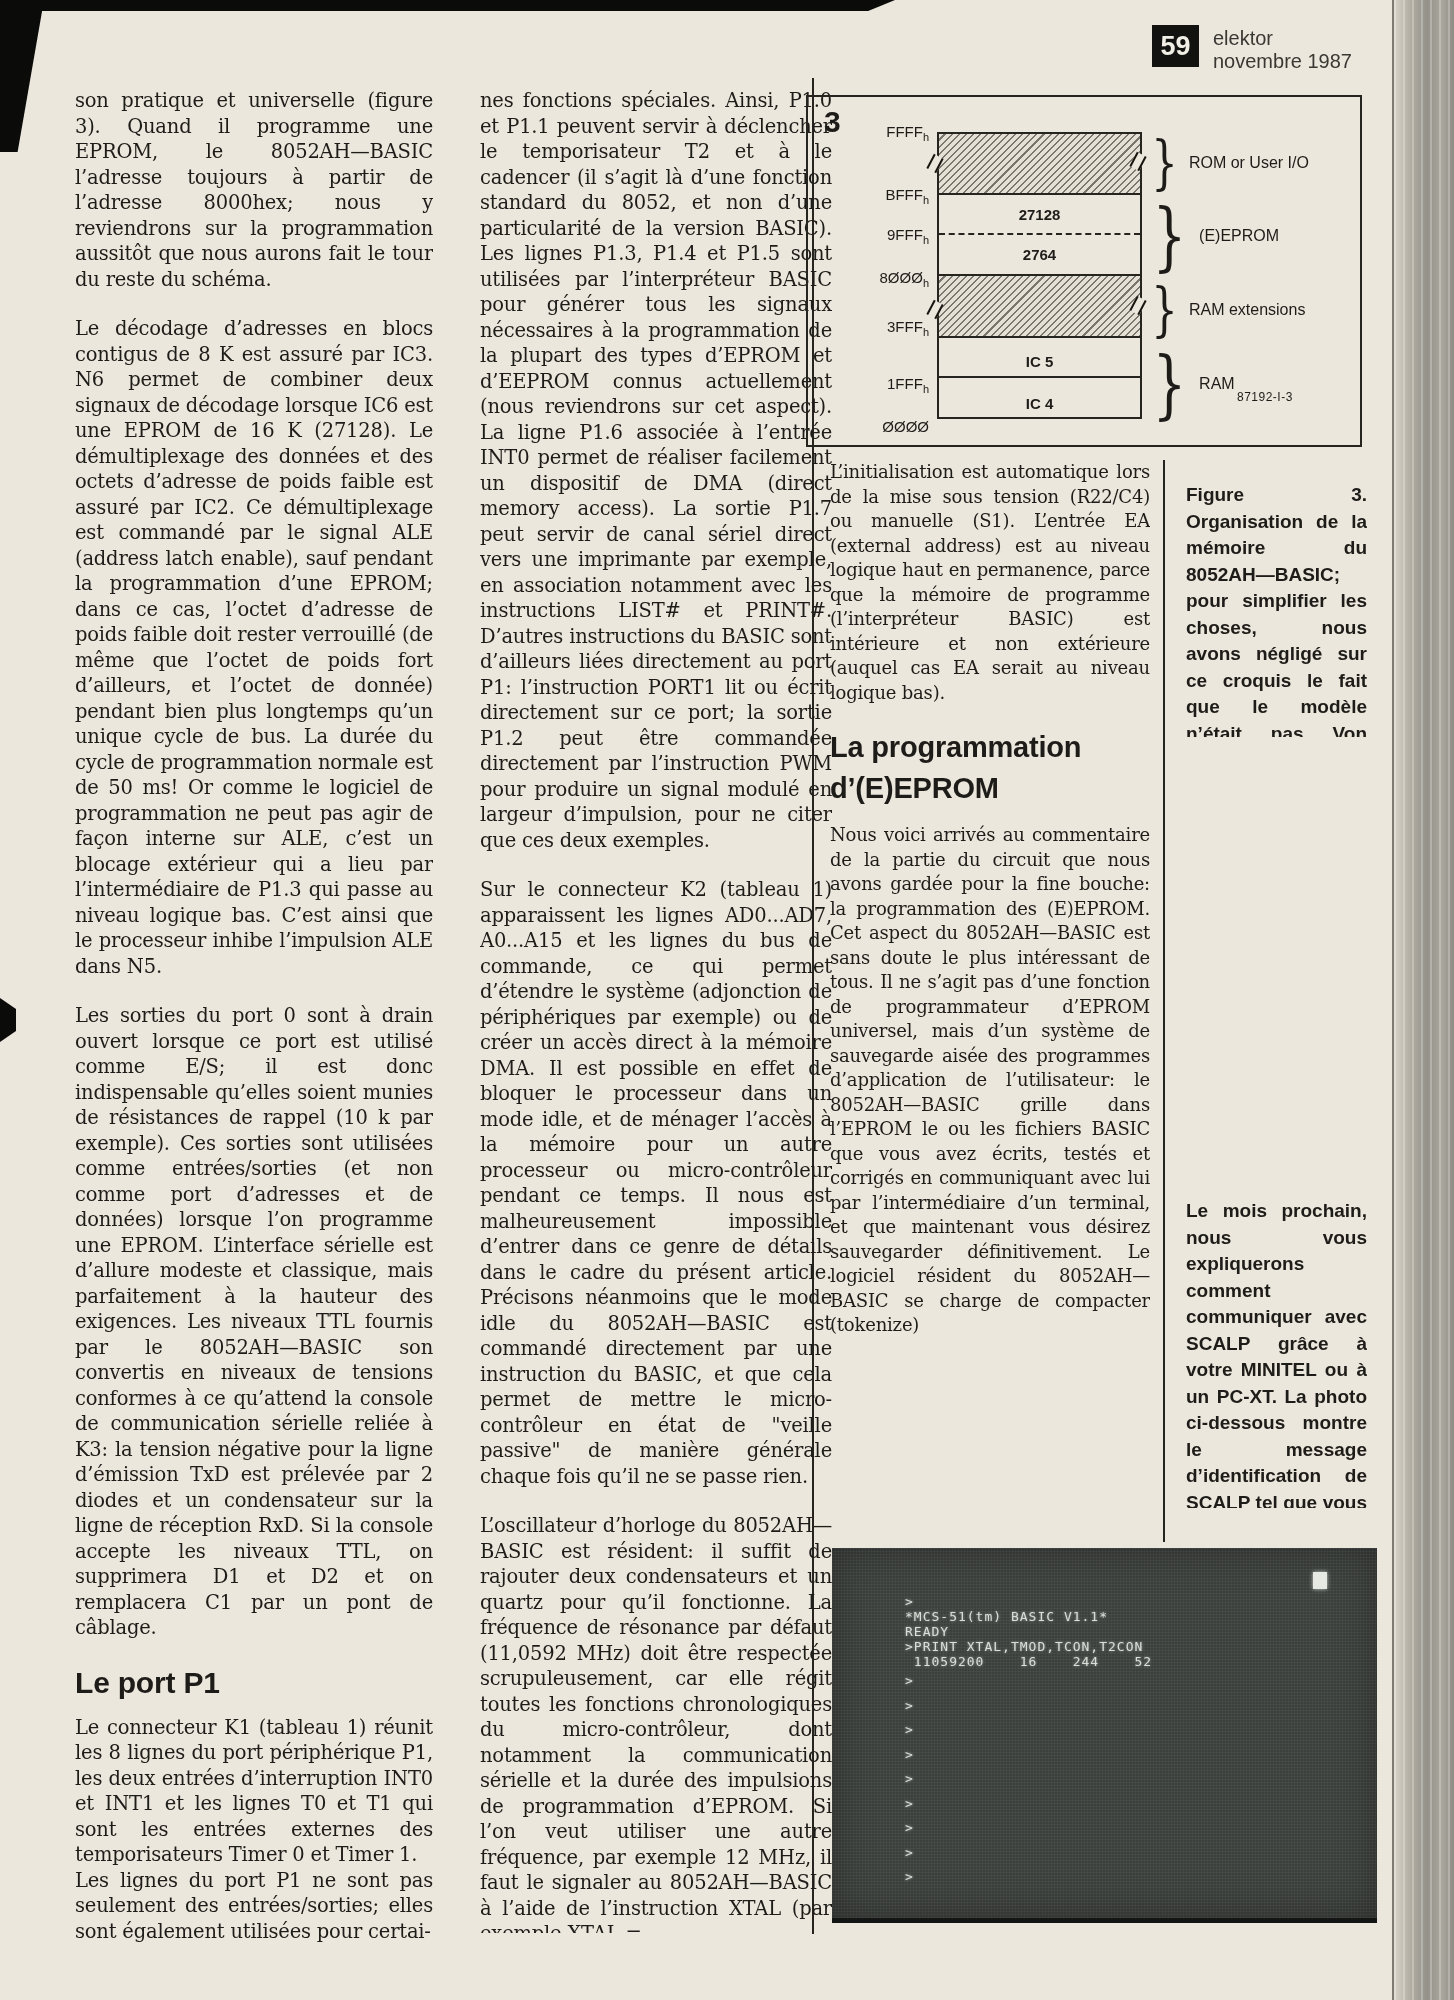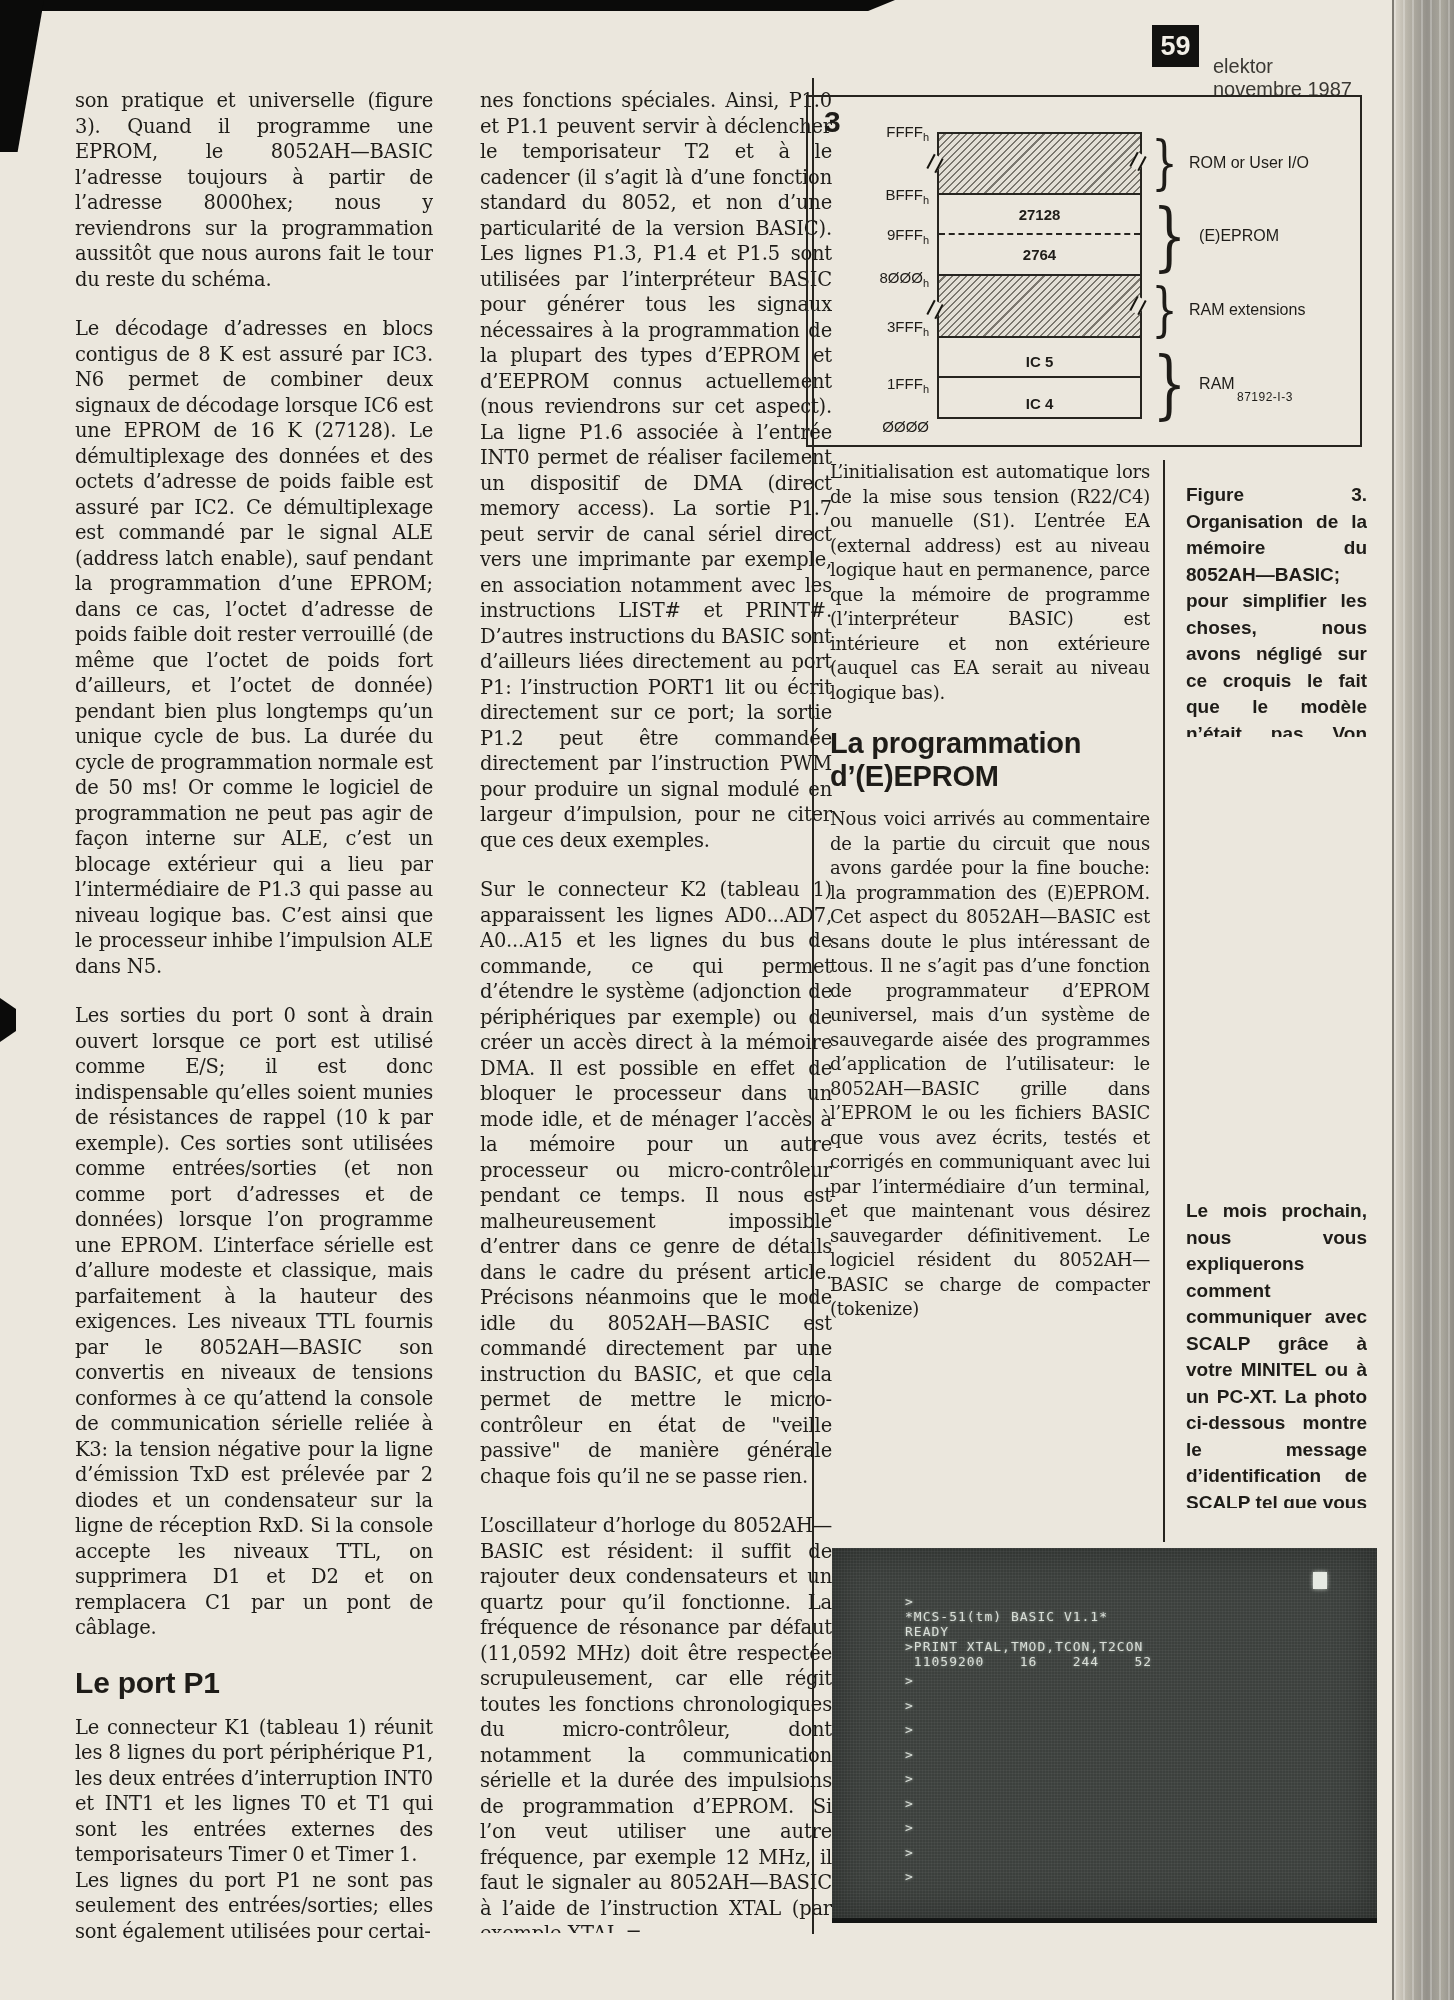--- a/index.html
+++ b/index.html
@@ -17,21 +17,21 @@
                  clip-path:polygon(0 0,100% 25%,100% 75%,0 100%); }
   .scan-right  { position:absolute; right:0; top:0; width:60px; height:2000px;
                  background:linear-gradient(90deg,#d9d4c9 0%,#b5b1a6 25%,#94918a 55%,#aaa79d 80%,#8f8c85 100%);
                  border-left:2px solid #7e7b73; }
   .scan-right::after { content:""; position:absolute; inset:0;
                  background:repeating-linear-gradient(90deg, rgba(255,255,255,.25) 0 2px, transparent 2px 9px); }
   
   .page-badge { position:absolute; left:1152px; top:25px; width:47px; height:42px; background:#121210;
                 color:#f1eee6; font:bold 27px/42px "Liberation Sans", sans-serif; text-align:center; }
   .mag-block  { position:absolute; left:1213px; top:27px; font-family:"Liberation Sans",sans-serif;
-                font-size:20px; line-height:23px; color:#3a3833;margin-top:28px; }
+                font-size:20px; line-height:23px; color:#3a3833; }
   
   .col { position:absolute; text-align:justify; font-size:19.5px; line-height:25.5px;
          letter-spacing:-0.2px; overflow:hidden; }
   .col p { margin:0 0 24px 0; }
   .col .tight p { margin:0; }
   #col1 { left:75px;  top:88px;  width:358px; height:1905px; }
   #col2 { left:443px; top:88px;  width:352px; height:1845px;margin-left:37px; }
   #col3 { left:830px; top:460px; width:320px; height:1086px; font-size:18px; line-height:24.5px; }
   #col3 p { margin:0 0 22px 0; }
   .heading { font-family:"Liberation Sans",sans-serif; font-weight:bold; font-size:30px;
@@ -120,21 +120,21 @@
         <p>nes fonctions spéciales. Ainsi, P1.0 et P1.1 peuvent servir à déclencher le temporisateur T2 et à le cadencer (il s’agit là d’une fonction standard du 8052, et non d’une particularité de la version BASIC). Les lignes P1.3, P1.4 et P1.5 sont utilisées par l’interpréteur BASIC pour générer tous les signaux nécessaires à la programmation de la plupart des types d’EPROM et d’EEPROM connus actuellement (nous reviendrons sur cet aspect). La ligne P1.6 associée à l’entrée INT0 permet de réaliser facilement un dispositif de DMA (direct memory access). La sortie P1.7 peut servir de canal sériel direct vers une imprimante par exemple, en association notamment avec les instructions LIST# et PRINT#. D’autres instructions du BASIC sont d’ailleurs liées directement au port P1: l’instruction PORT1 lit ou écrit directement sur ce port; la sortie P1.2 peut être commandée directement par l’instruction PWM pour produire un signal modulé en largeur d’impulsion, pour ne citer que ces deux exemples.</p>
         <p>Sur le connecteur K2 (tableau 1) apparaissent les lignes AD0...AD7, A0...A15 et les lignes du bus de commande, ce qui permet d’étendre le système (adjonction de périphériques par exemple) ou de créer un accès direct à la mémoire DMA. Il est possible en effet de bloquer le processeur dans un mode idle, et de ménager l’accès à la mémoire pour un autre processeur ou micro-contrôleur pendant ce temps. Il nous est malheureusement impossible d’entrer dans ce genre de détails dans le cadre du présent article. Précisons néanmoins que le mode idle du 8052AH—BASIC est commandé directement par une instruction du BASIC, et que cela permet de mettre le micro-contrôleur en état de "veille passive" de manière générale chaque fois qu’il ne se passe rien.</p>
         <p>L’oscillateur d’horloge du 8052AH—BASIC est résident: il suffit de rajouter deux condensateurs et un quartz pour qu’il fonctionne. La fréquence de résonance par défaut (11,0592 MHz) doit être respectée scrupuleusement, car elle régit toutes les fonctions chronologiques du micro-contrôleur, dont notamment la communication sérielle et la durée des impulsions de programmation d’EPROM. Si l’on veut utiliser une autre fréquence, par exemple 12 MHz, il faut le signaler au 8052AH—BASIC à l’aide de l’instruction XTAL (par exemple XTAL =</p>
       </div>
   </div>
 
   <div class="col" id="col3">
     <div>
         <p>L’initialisation est automatique lors de la mise sous tension (R22/C4) ou manuelle (S1). L’entrée EA (external address) est au niveau logique haut en permanence, parce que la mémoire de programme (l’interpréteur BASIC) est intérieure et non extérieure (auquel cas EA serait au niveau logique bas).</p>
       </div>
-    <div class="heading" style="font-size:29px; line-height:33px;">La programmation d’(E)EPROM</div>
+    <div class="heading" style="font-size:29px; line-height:41px;">La programmation d’(E)EPROM</div>
     <div>
         <p>Nous voici arrivés au commentaire de la partie du circuit que nous avons gardée pour la fine bouche: la programmation des (E)EPROM. Cet aspect du 8052AH—BASIC est sans doute le plus intéressant de tous. Il ne s’agit pas d’une fonction de programmateur d’EPROM universel, mais d’un système de sauvegarde aisée des programmes d’application de l’utilisateur: le 8052AH—BASIC grille dans l’EPROM le ou les fichiers BASIC que vous avez écrits, testés et corrigés en communiquant avec lui par l’intermédiaire d’un terminal, et que maintenant vous désirez sauvegarder définitivement. Le logiciel résident du 8052AH—BASIC se charge de compacter (tokenize)</p>
       </div>
   </div>
 
   <div class="figure-box">
     <div class="fig-num">3</div>
 
     <div class="memmap">
       <div class="blk hatch" style="height:63px"></div>

